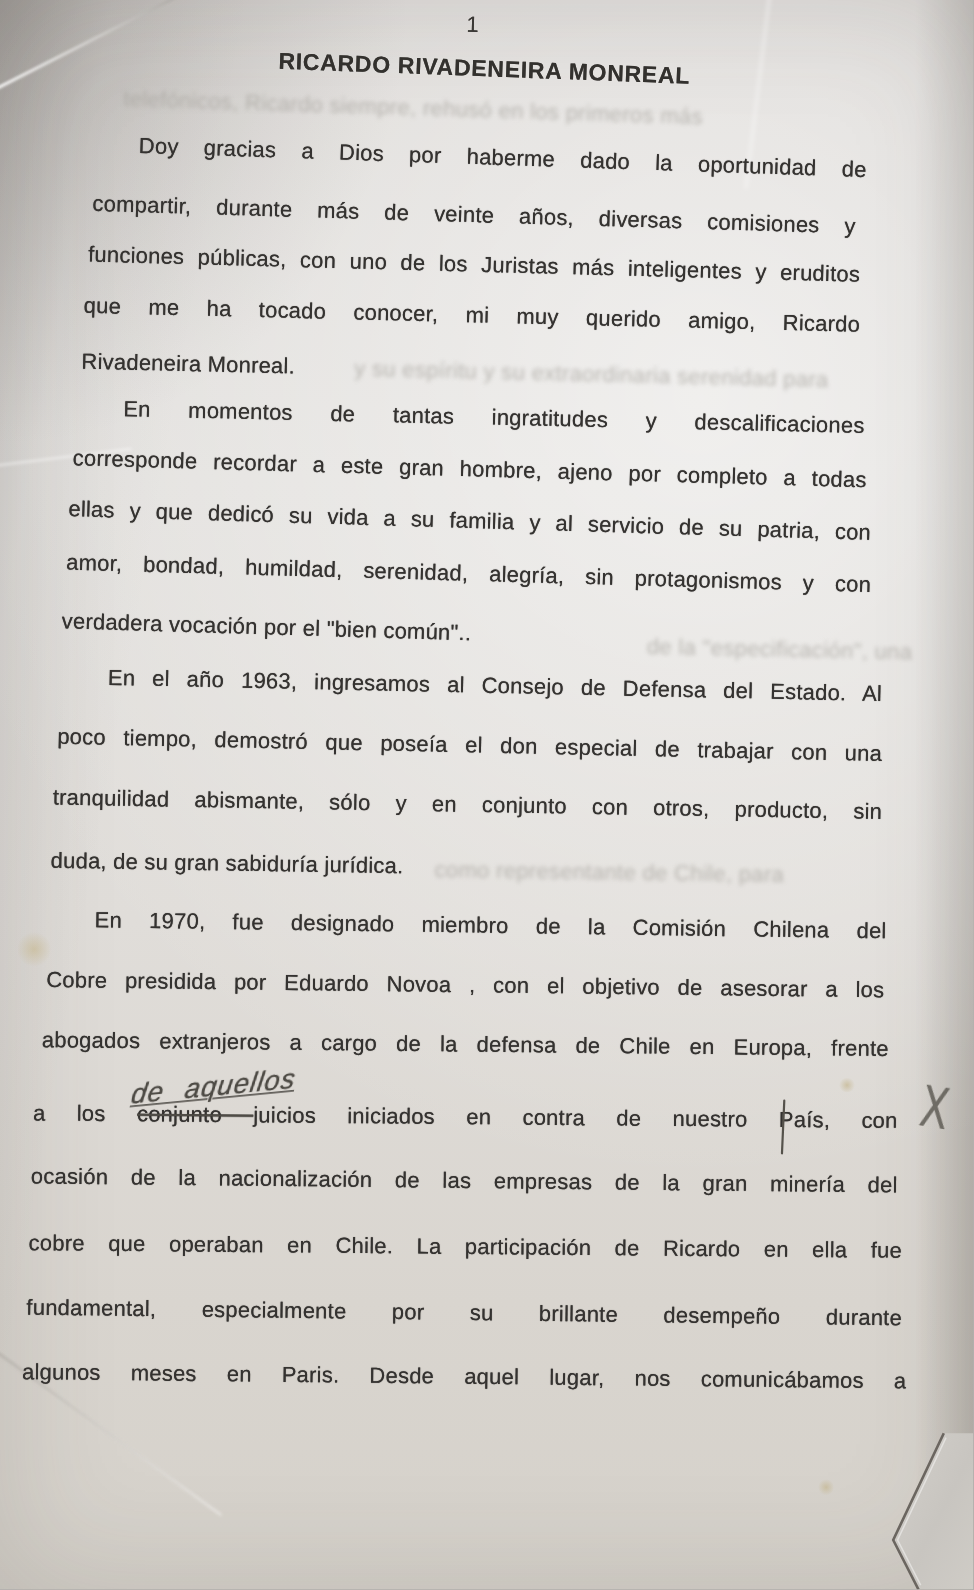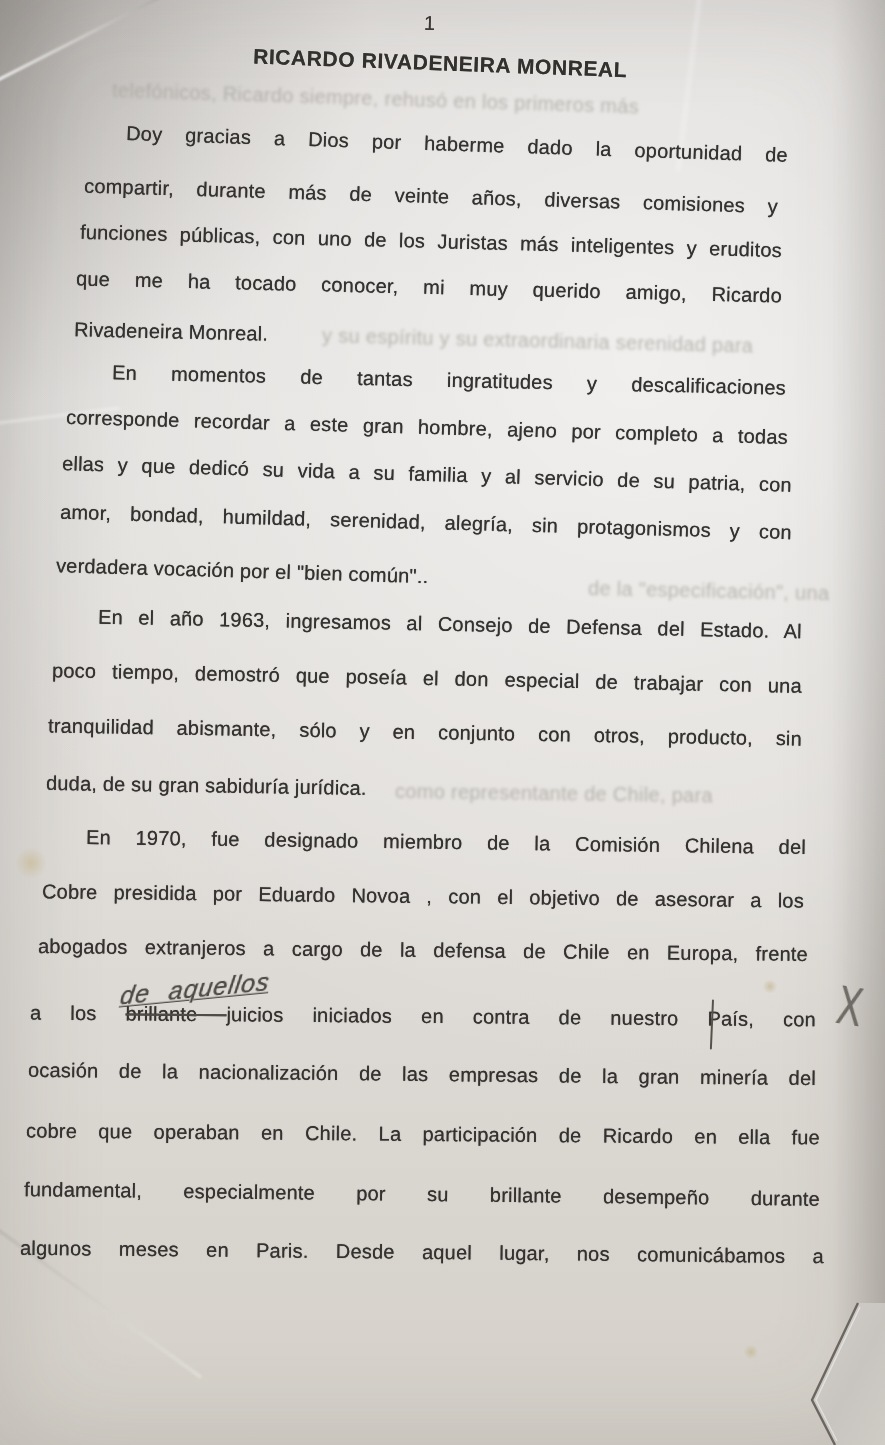--- a/index.html
+++ b/index.html
@@ -151,21 +151,21 @@
 <div class="ln ln12 just">poco tiempo, demostró que poseía el don especial de trabajar con una</div>
 <div class="ln ln13 just">tranquilidad abismante, sólo y en conjunto con otros, producto, sin</div>
 <div class="ln ln14">duda, de su gran sabiduría jurídica.</div>
 <div class="ln ln15 just">En 1970, fue designado miembro de la Comisión Chilena del</div>
 <div class="ln ln16 just">Cobre presidida por Eduardo Novoa , con el objetivo de asesorar a los</div>
 <div class="ln ln17 just">abogados extranjeros a cargo de la defensa de Chile en Europa, frente</div>
 
 <div class="ln ln18 just">
   <span>a los</span>
   <span class="strike">
-    <span>brillante</span><span class="handwriting">de aquellos</span>
+    <span>conjunto</span><span class="handwriting">de aquellos</span>
   </span>
   <span>juicios iniciados en contra de nuestro</span>
   <span class="pais">País,</span>
   <span>con</span>
 </div>
 
 <div class="ln ln19 just">ocasión de la nacionalización de las empresas de la gran minería del</div>
 <div class="ln ln20 just">cobre que operaban en Chile. La participación de Ricardo en ella fue</div>
 <div class="ln ln21 just">fundamental, especialmente por su brillante desempeño durante</div>
 <div class="ln ln22 just">algunos meses en Paris. Desde aquel lugar, nos comunicábamos a</div>

